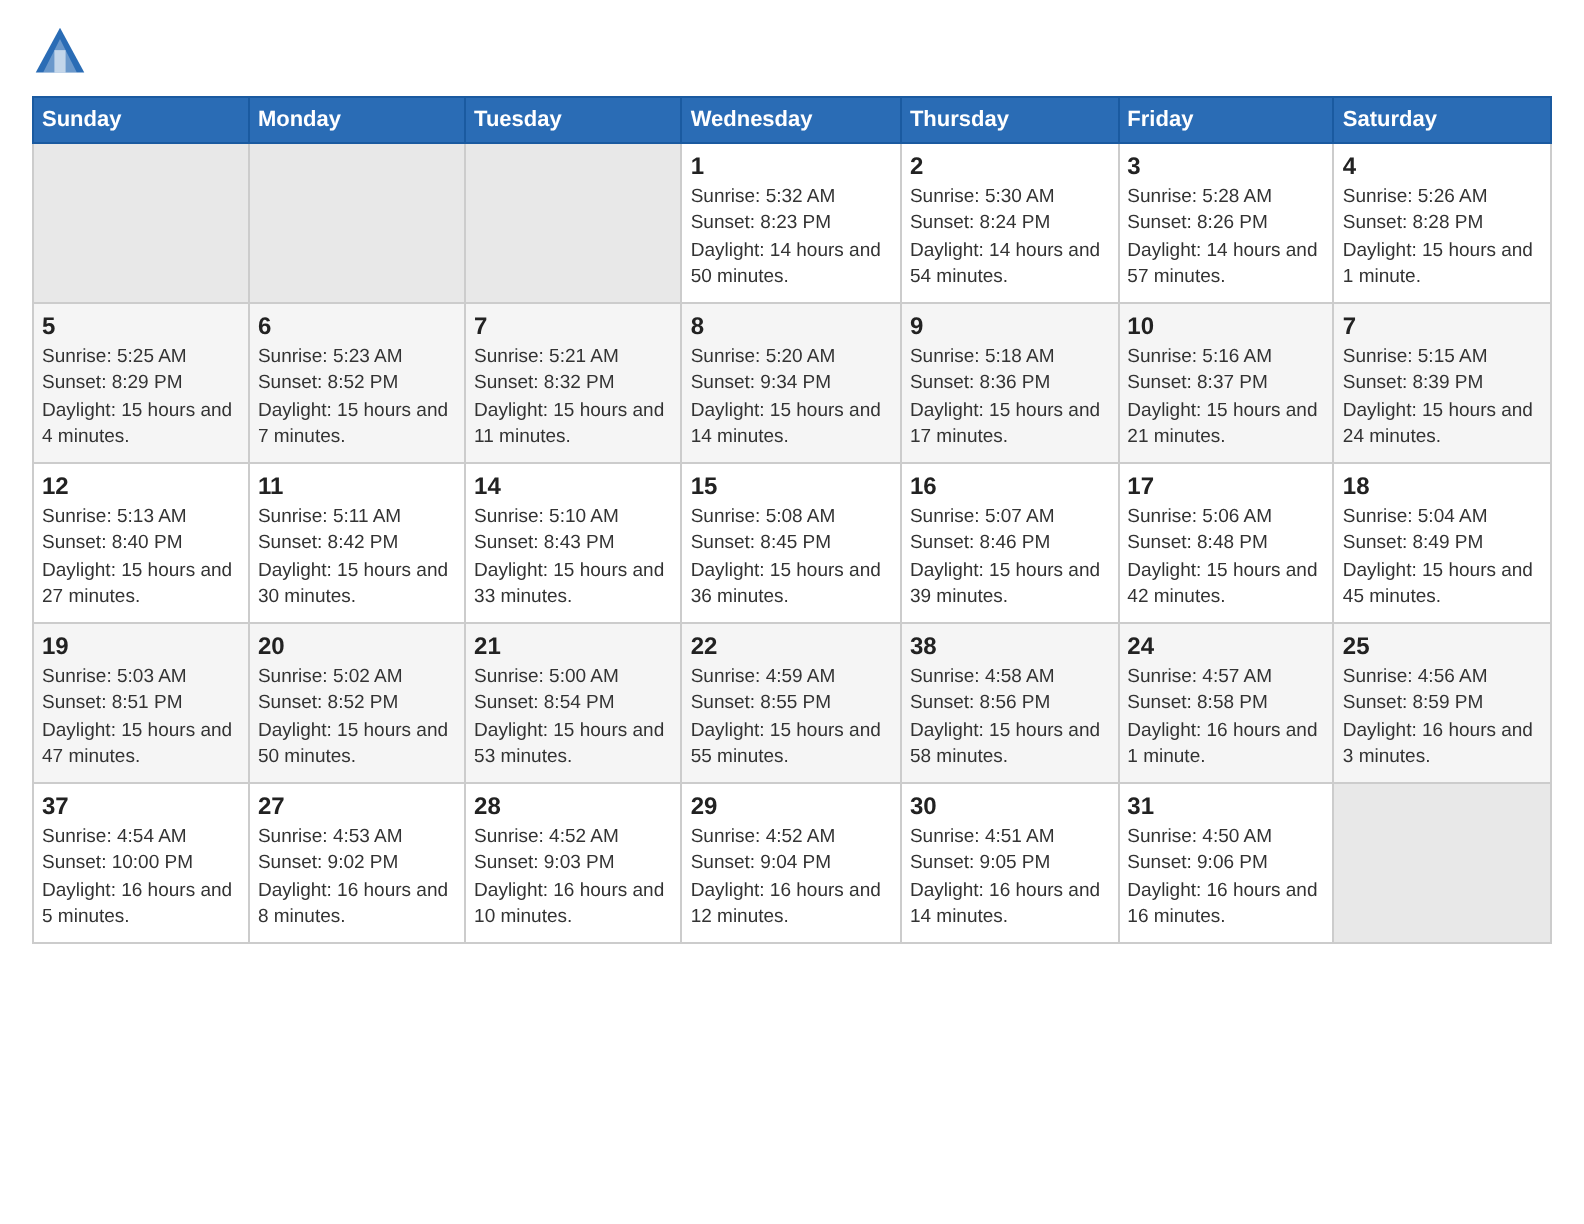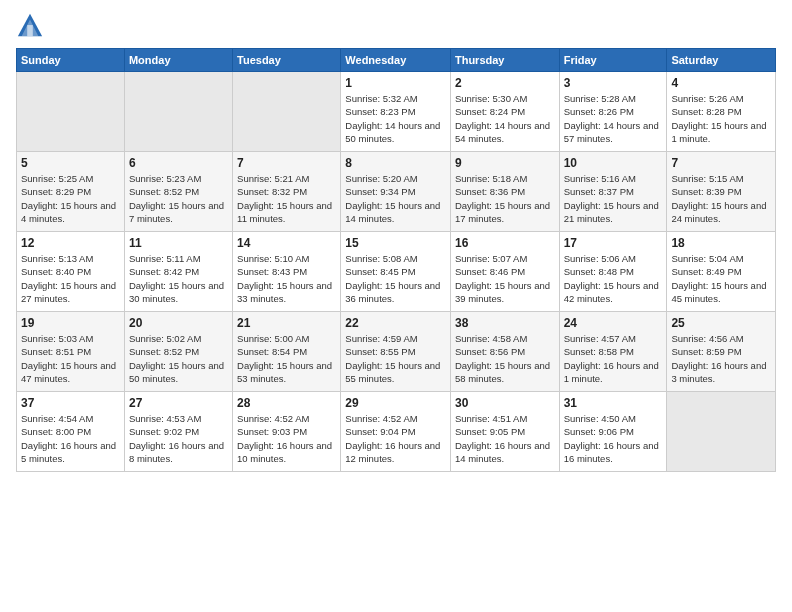--- a/index.html
+++ b/index.html
@@ -318,21 +318,21 @@
             <div class="day-info">Sunrise: 4:56 AM
 Sunset: 8:59 PM
 Daylight: 16 hours
 and 3 minutes.</div>
           </td>
         </tr>
         <tr>
           <td>
             <span class="day-number">37</span>
             <div class="day-info">Sunrise: 4:54 AM
-Sunset: 8:00 PM
+Sunset: 10:00 PM
 Daylight: 16 hours
 and 5 minutes.</div>
           </td>
           <td>
             <span class="day-number">27</span>
             <div class="day-info">Sunrise: 4:53 AM
 Sunset: 9:02 PM
 Daylight: 16 hours
 and 8 minutes.</div>
           </td>

